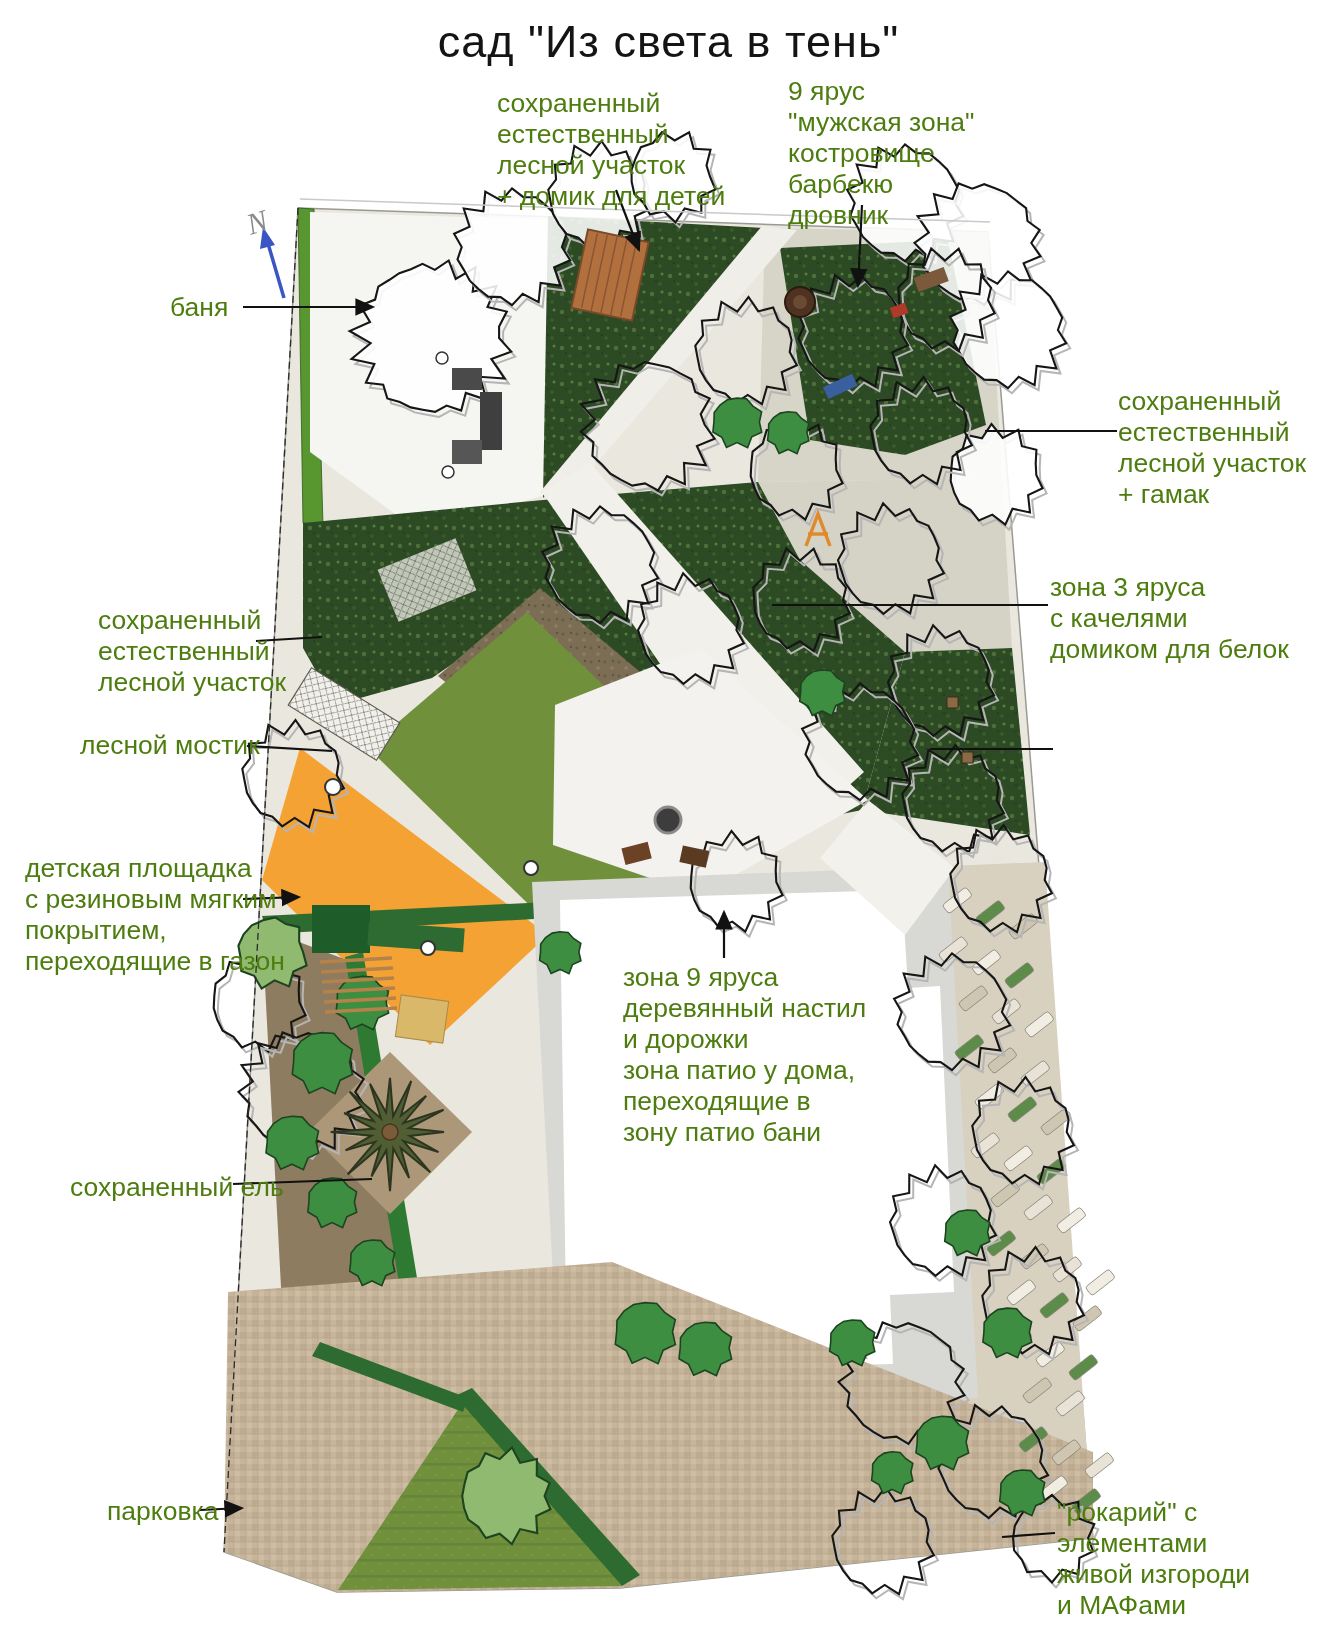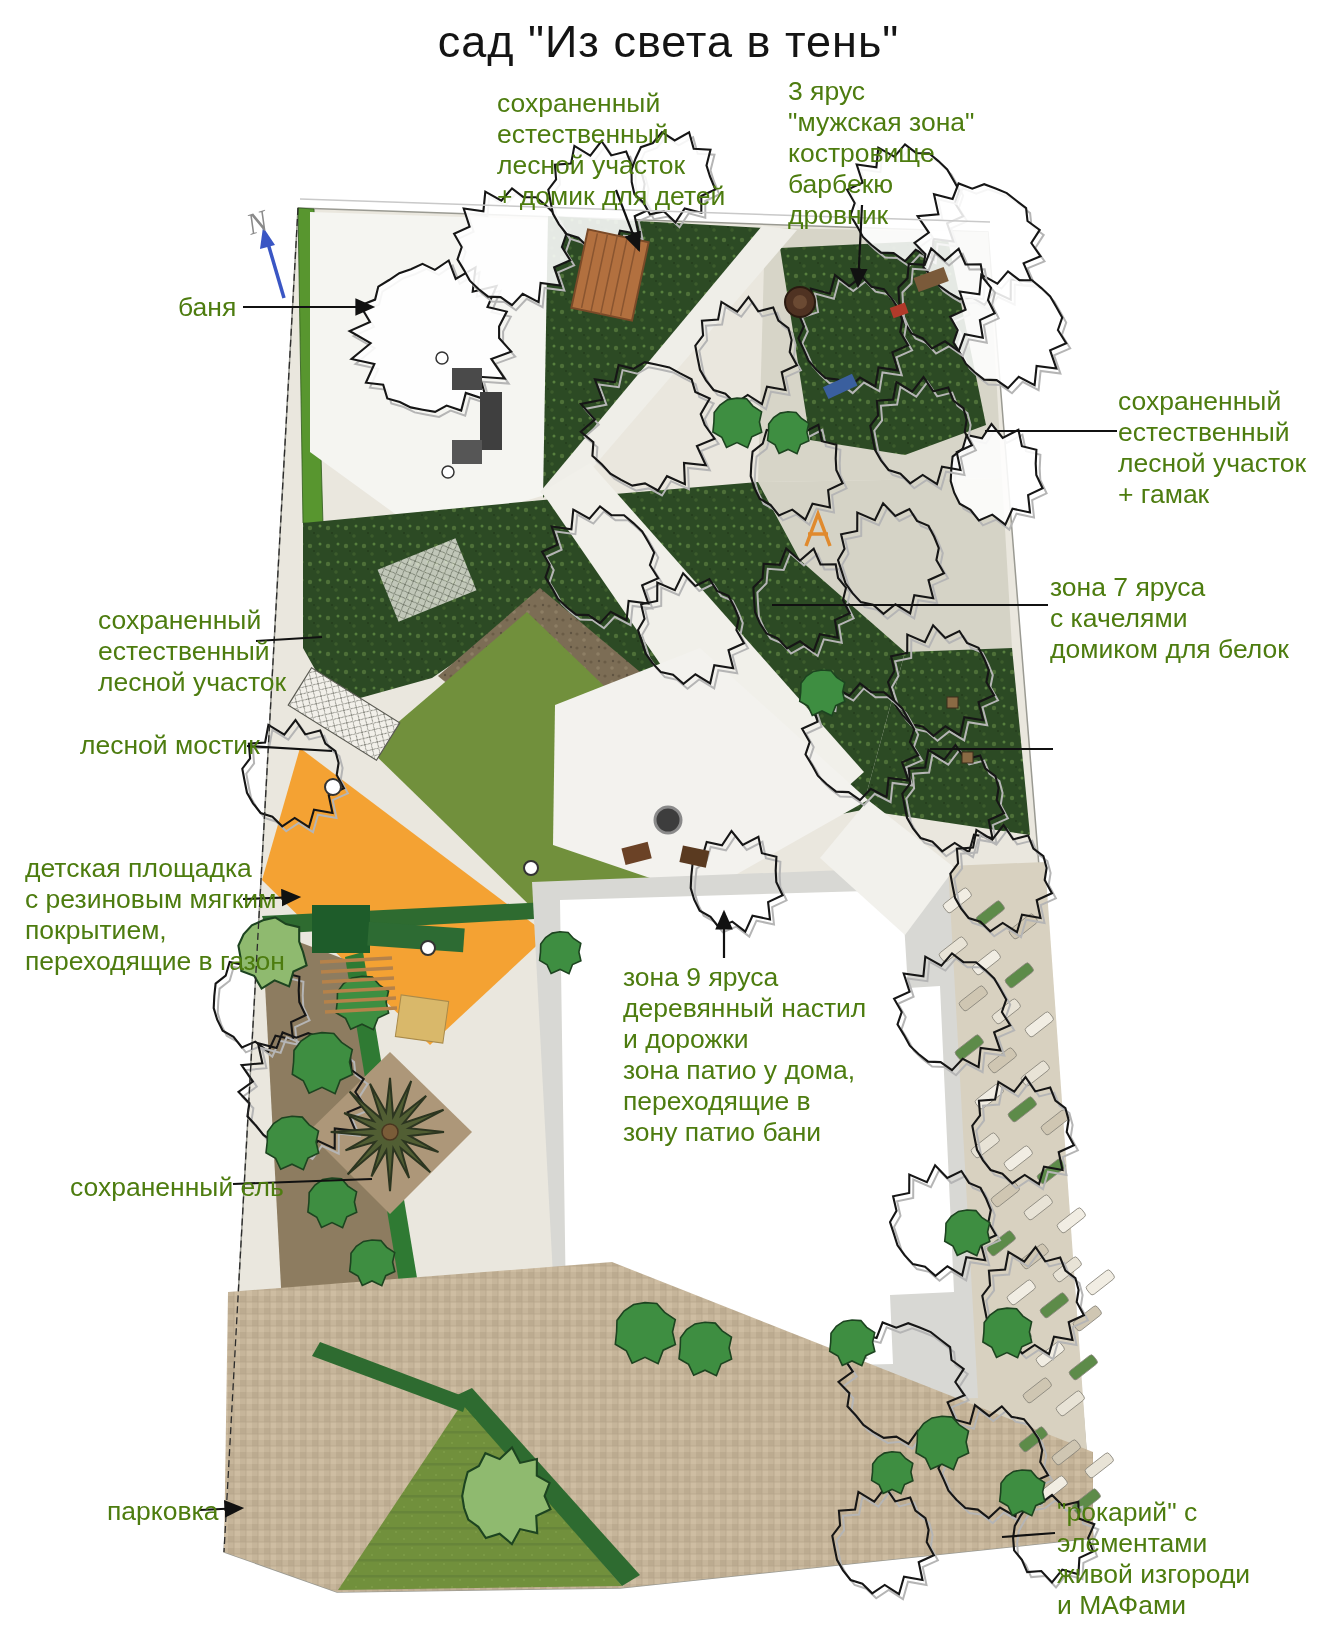--- a/index.html
+++ b/index.html
@@ -290,31 +290,31 @@
     <line x1="1002" y1="1537" x2="1055" y2="1533"></line>
   </g>
 </svg>
 
 <div class="title">сад "Из света в тень"</div>
 
 <div class="lbl" style="left:497px;top:88px">сохраненный
 естественный
 лесной участок
 + домик для детей</div>
-<div class="lbl" style="left:788px;top:76px">3 ярус
+<div class="lbl" style="left:788px;top:76px">9 ярус
 "мужская зона"
 костровище
 барбекю
 дровник</div>
-<div class="lbl" style="left:178px;top:292px">баня</div>
+<div class="lbl" style="left:170px;top:292px">баня</div>
 <div class="lbl" style="left:1118px;top:386px">сохраненный
 естественный
 лесной участок
 + гамак</div>
-<div class="lbl" style="left:1050px;top:572px">зона 7 яруса
+<div class="lbl" style="left:1050px;top:572px">зона 3 яруса
 с качелями
 домиком для белок</div>
 <div class="lbl" style="left:98px;top:605px">сохраненный
 естественный
 лесной участок</div>
 <div class="lbl" style="left:80px;top:730px">лесной мостик</div>
 <div class="lbl" style="left:25px;top:853px">детская площадка
 с резиновым мягким
 покрытием,
 переходящие в газон</div>

